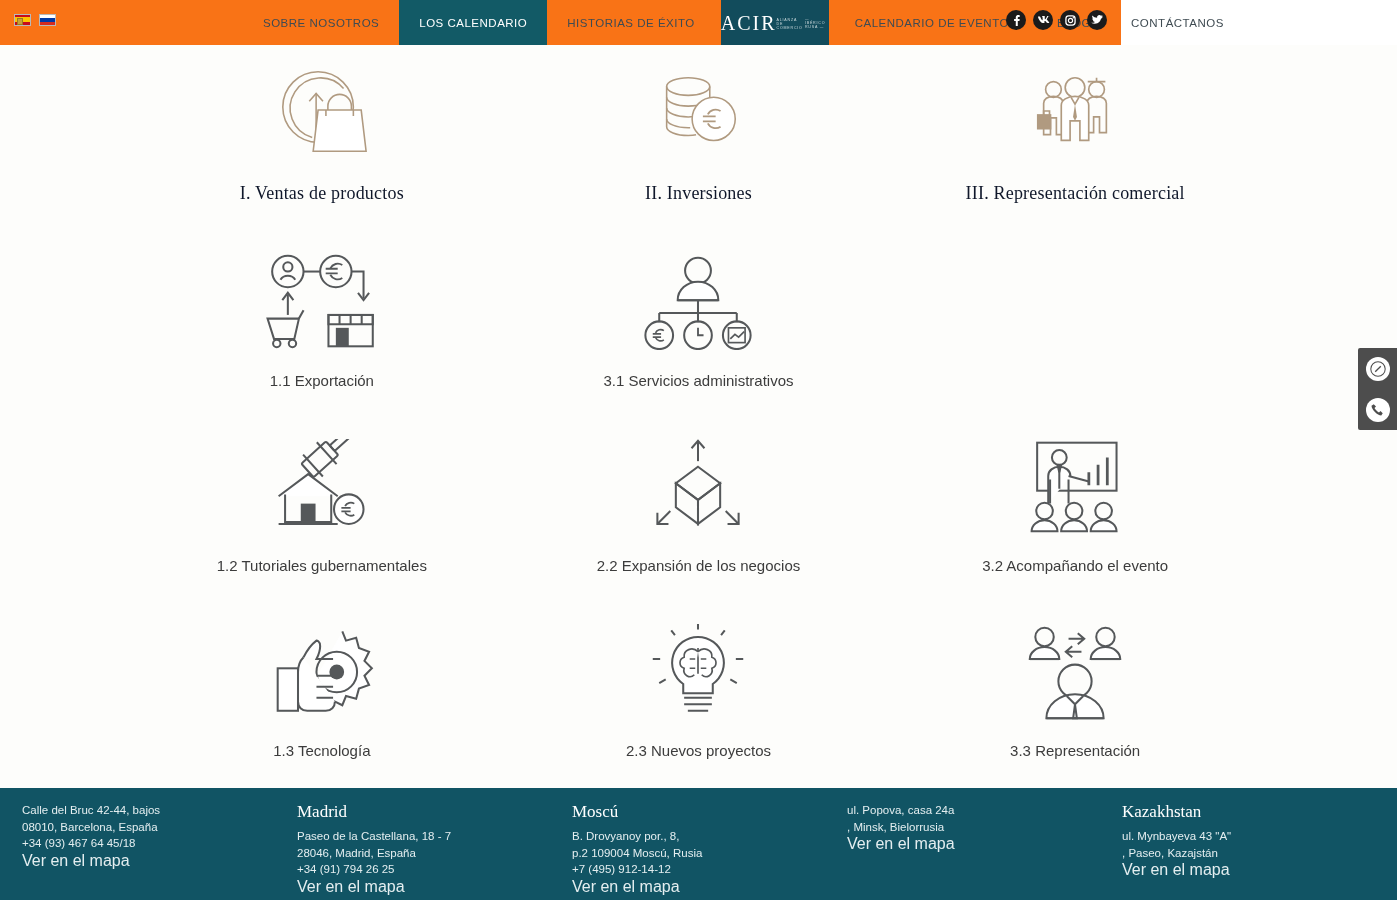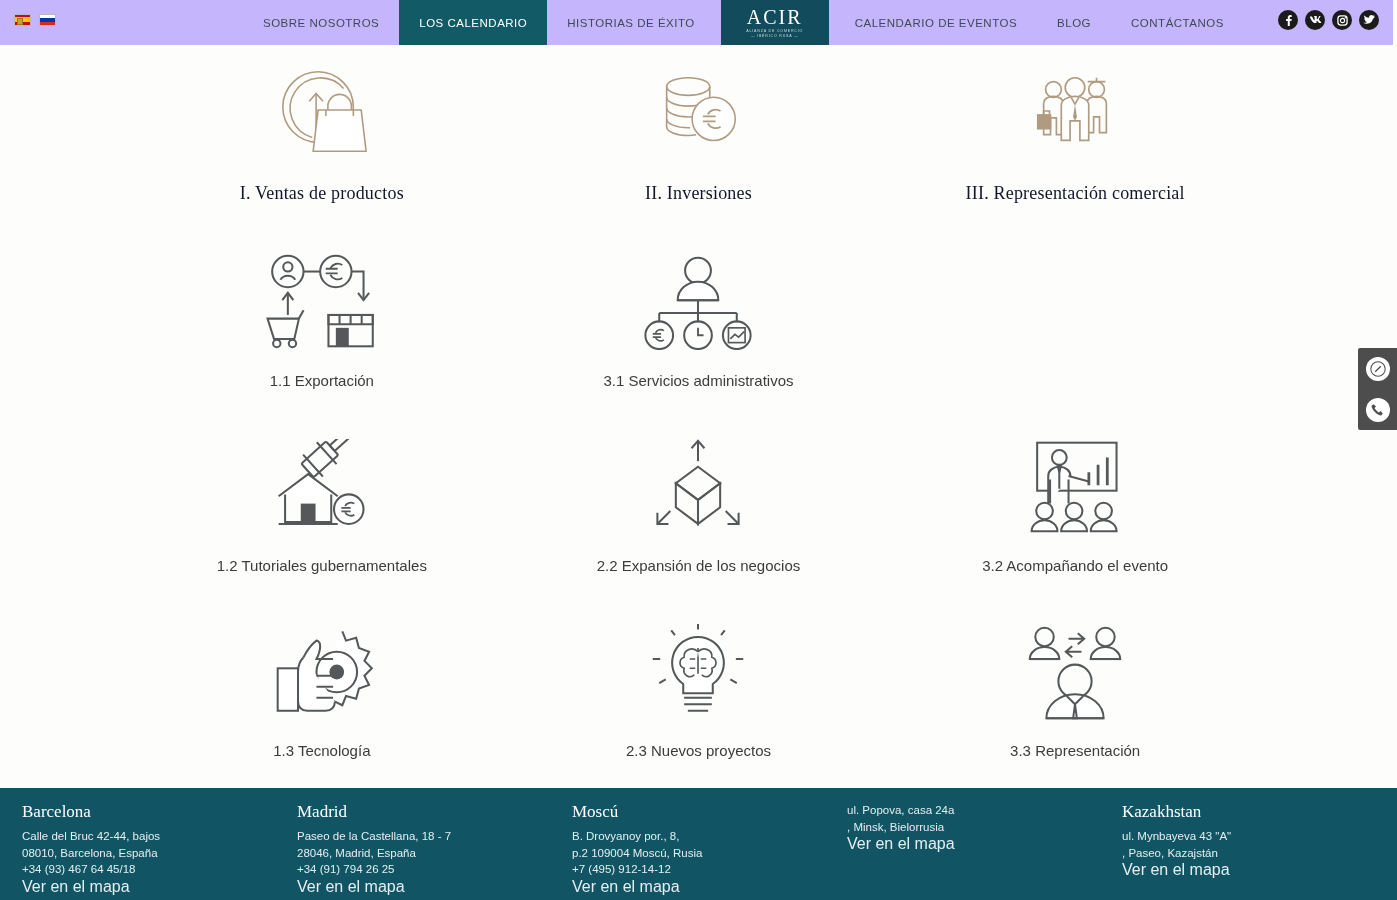--- a/index.html
+++ b/index.html
@@ -6,22 +6,22 @@
   html, body {
     width: 1397px; height: 900px;
     background: #ffffff;
     font-family: "Liberation Sans", sans-serif;
     overflow: hidden;
   }
 
   
   .header {
     position: relative;
-    width: 1393px; height: 45px;
-    background: #c4b5fd;
+    width: 1121px; height: 45px;
+    background: #f97316;
     display: flex; align-items: flex-start;
   }
   .lang-switch {
     position: absolute; left: 14px; top: 14px;
     display: flex; gap: 8px; align-items: center;
   }
   .flag { width: 17px; height: 12px; border: 1px solid #b9b9b9; display: block; }
   .flag-es { background: linear-gradient(to bottom,#c60b1e 0 25%,#ffc400 25% 75%,#c60b1e 75% 100%); position: relative; }
   .flag-es::after {
     content: ""; position: absolute; left: 2px; top: 3px; width: 4px; height: 5px;
@@ -41,21 +41,21 @@
     letter-spacing: 0.5px;
     color: #3f4b52;
     white-space: nowrap;
     cursor: pointer;
   }
   .nav-item.active { background: #125a66; color: #ffffff; }
 
   .logo-box {
     width: 108px; height: 45px;
     background: #124c5c;
-    display: flex; flex-direction: column;
+    display: flex; flex-direction: row;
     align-items: center; justify-content: center;
     margin: 0 6px;
     cursor: pointer;
   }
   .logo-main {
     font-family: "Liberation Serif", serif;
     color: #ffffff; font-size: 20px; letter-spacing: 2px; line-height: 1;
   }
   .logo-sub1 { color: #cfdcdf; font-size: 3.6px; letter-spacing: 0.8px; margin-top: 2px; }
   .logo-sub2 { color: #cfdcdf; font-size: 3.6px; letter-spacing: 0.8px; margin-top: 1.5px; }
@@ -440,21 +440,20 @@
           <path d="M5 3l3 3-2 2c1 2 4 5 6 6l2-2 3 3-2 3c-5 0-13-8-13-13z" fill="#4d4d4d"></path>
         </svg>
     </div>
   </div>
 </div>
 
 <div class="footer">
   <div class="footer-inner">
 
     <div class="fcol">
-      <h3>Barcelona</h3>
       <p>Calle del Bruc 42-44, bajos</p>
       <p>08010, Barcelona, España</p>
       <p>+34 (93) 467 64 45/18</p>
       <a class="maplink">Ver en el mapa</a>
     </div>
 
     <div class="fcol">
       <h3>Madrid</h3>
       <p>Paseo de la Castellana, 18 - 7</p>
       <p>28046, Madrid, España</p>

